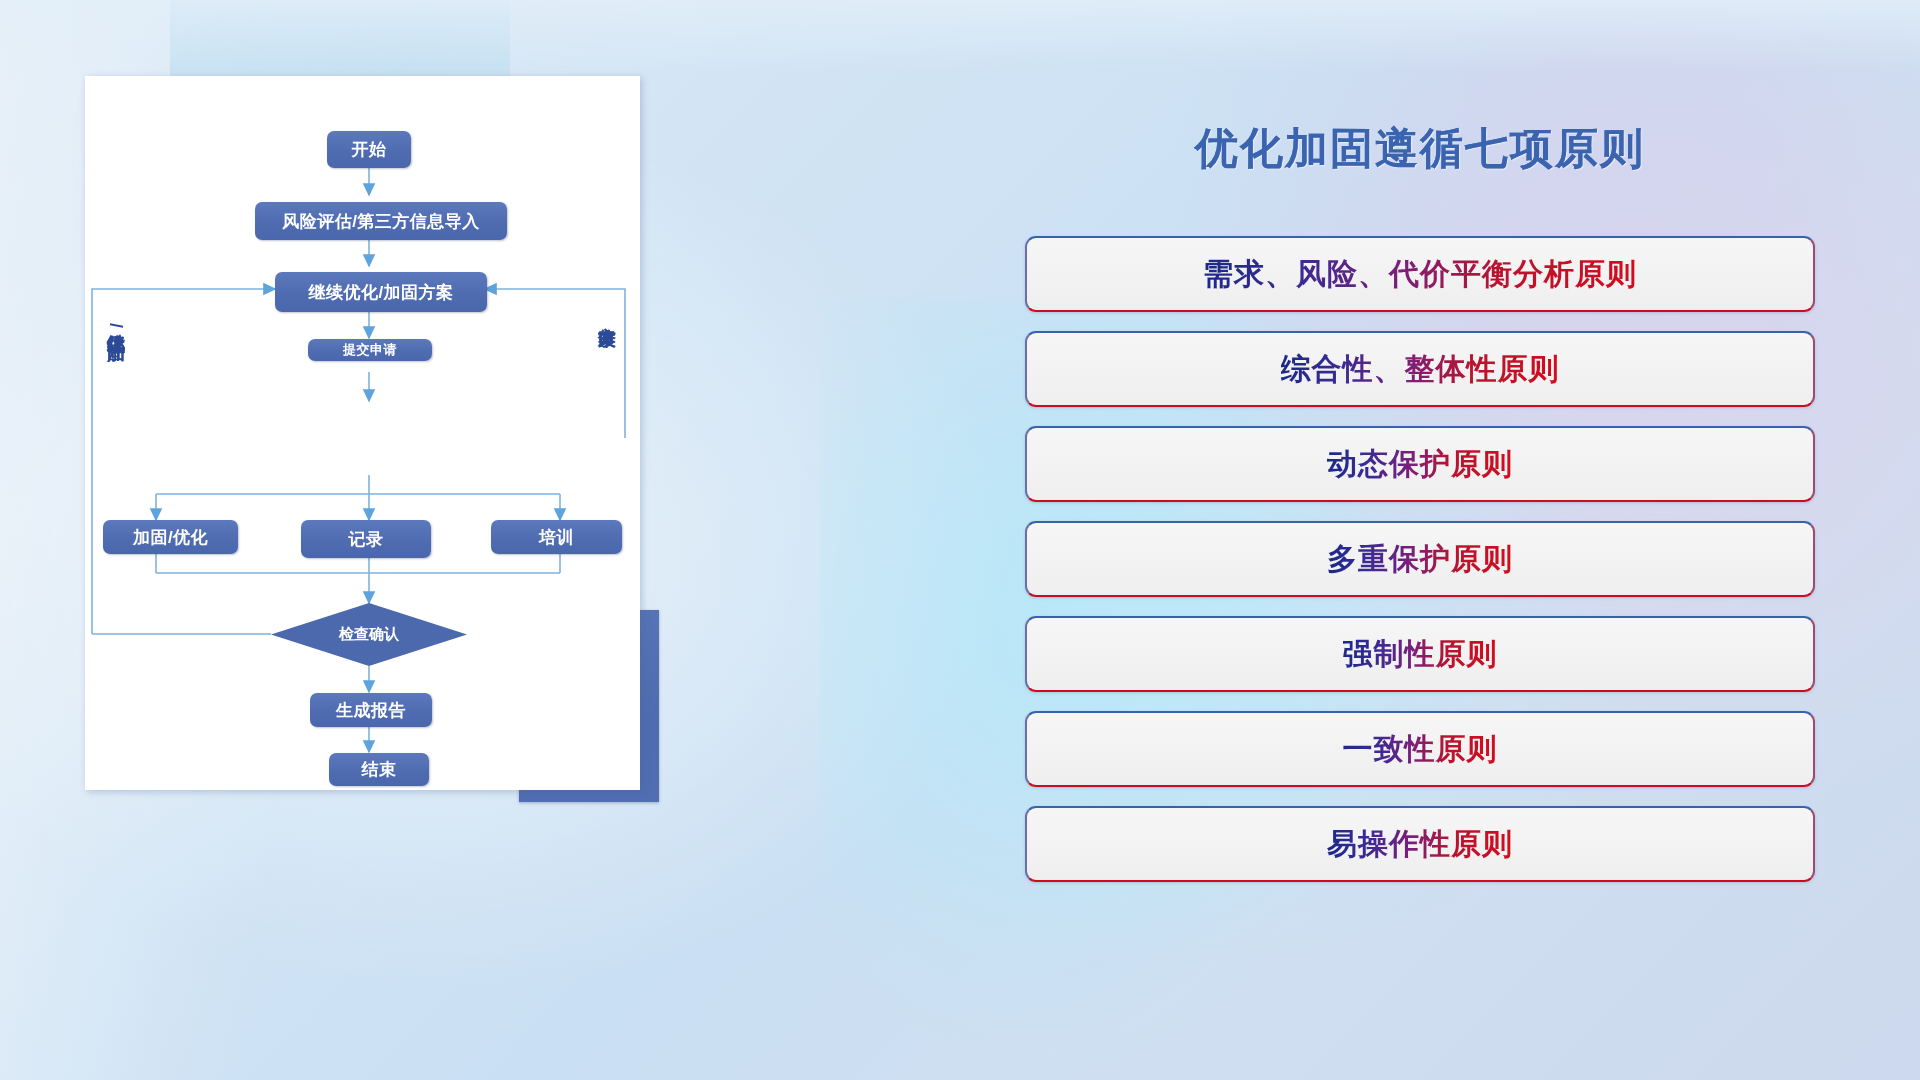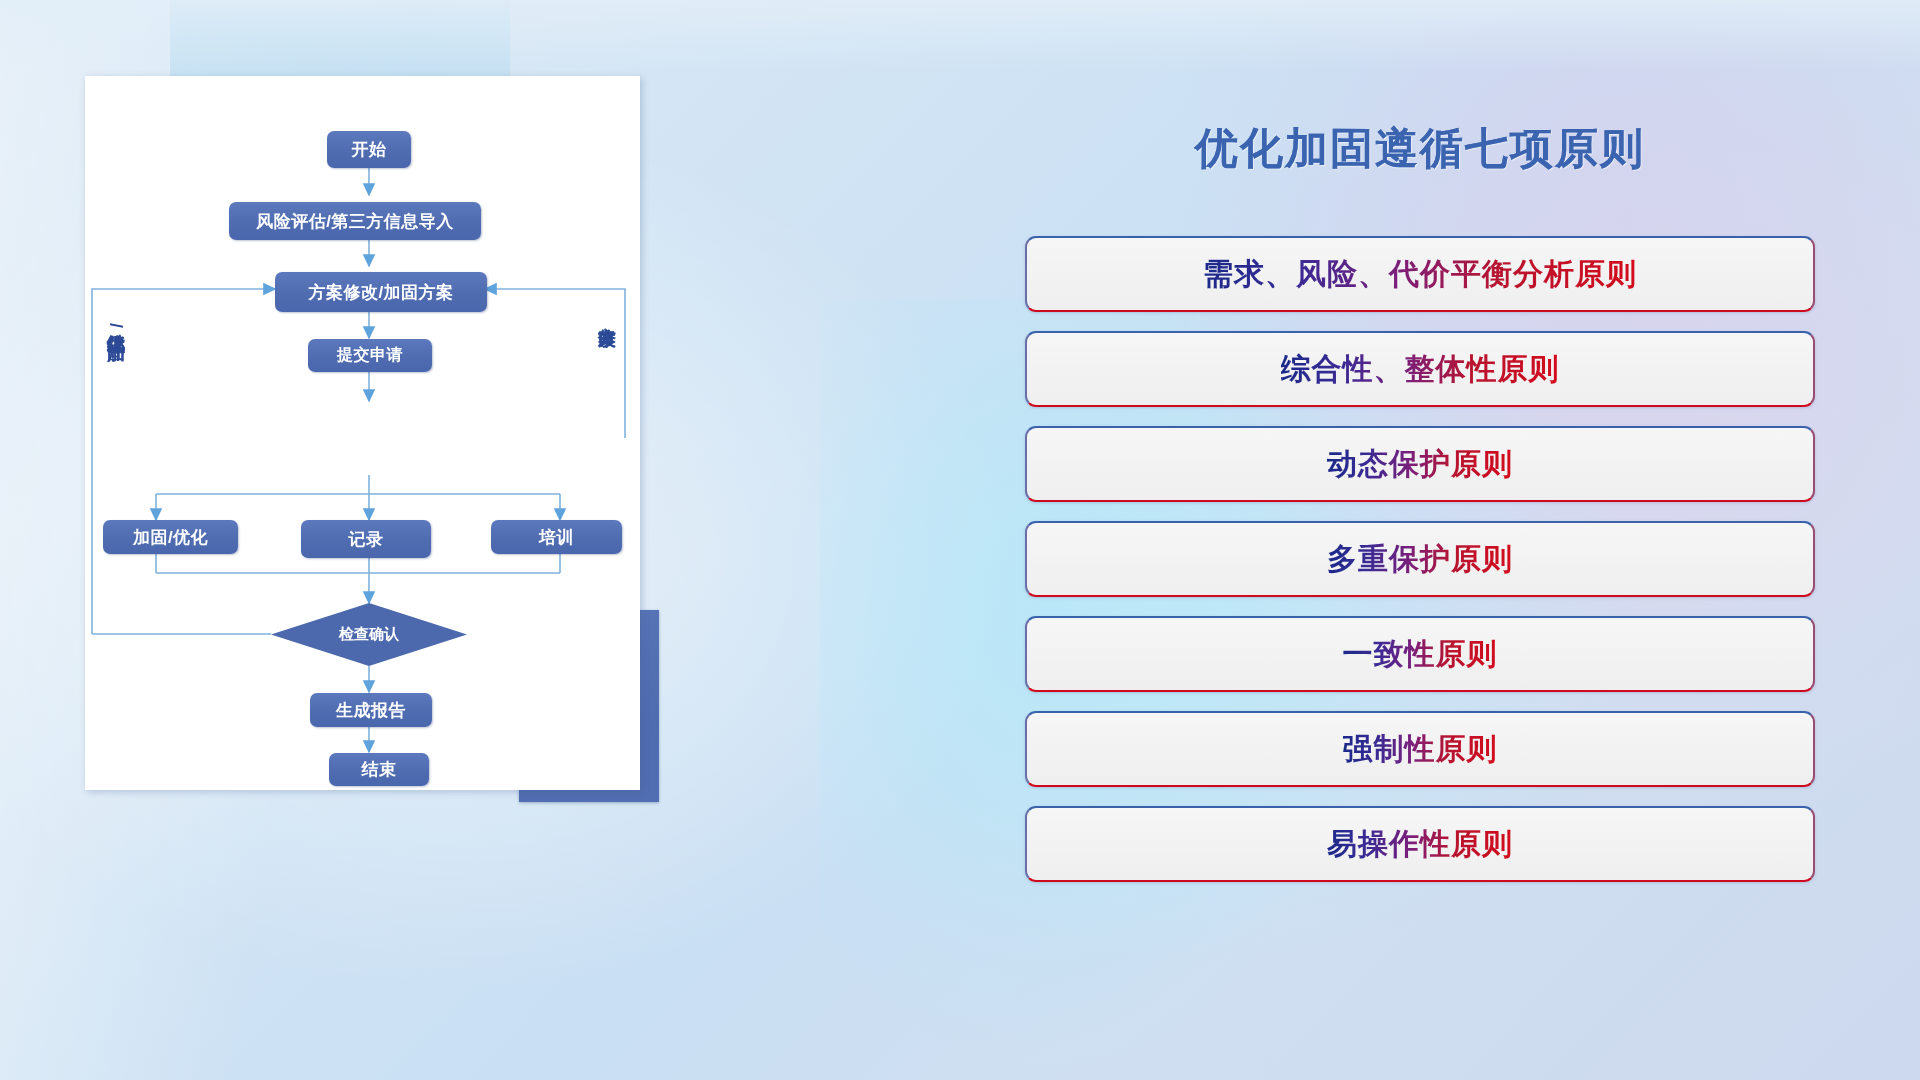--- a/index.html
+++ b/index.html
@@ -145,29 +145,29 @@
         <line x1="284" y1="590" x2="284" y2="616" marker-end="url(#ar)"></line>
 
         <line x1="284" y1="651" x2="284" y2="676" marker-end="url(#ar)"></line>
       </g>
     </svg>
 
     <div class="node" style="left:242px;top:55px;width:84px;height:37px;font-size:17px;">
       <span>开始</span>
     </div>
 
-    <div class="node" style="left:144px;top:126px;width:252px;height:38px;font-size:17px;">
+    <div class="node" style="left:170px;top:126px;width:252px;height:38px;font-size:17px;">
       <span>风险评估/第三方信息导入</span>
     </div>
 
     <div class="node" style="left:190px;top:196px;width:212px;height:40px;font-size:17px;">
-      <span>方案修改/加固方案</span>
-    </div>
-
-    <div class="node" style="left:223px;top:263px;width:124px;height:33px;font-size:16px;">
+      <span>继续优化/加固方案</span>
+    </div>
+
+    <div class="node" style="left:223px;top:263px;width:124px;height:22px;font-size:13px;">
       <span>提交申请</span>
     </div>
 
 
     <div class="node" style="left:18px;top:444px;width:135px;height:34px;font-size:17px;">
       <span>加固/优化</span>
     </div>
 
     <div class="node" style="left:216px;top:444px;width:130px;height:38px;font-size:17px;">
       <span>记录</span>
@@ -205,23 +205,23 @@
     <div class="p-box">
       <span>综合性、整体性原则</span>
     </div>
     <div class="p-box">
       <span>动态保护原则</span>
     </div>
     <div class="p-box">
       <span>多重保护原则</span>
     </div>
     <div class="p-box">
+      <span>强制性原则</span>
+    </div>
+    <div class="p-box">
       <span>一致性原则</span>
     </div>
     <div class="p-box">
-      <span>强制性原则</span>
-    </div>
-    <div class="p-box">
       <span>易操作性原则</span>
     </div>
   </div>
 
 </div>
 
 </body></html>

